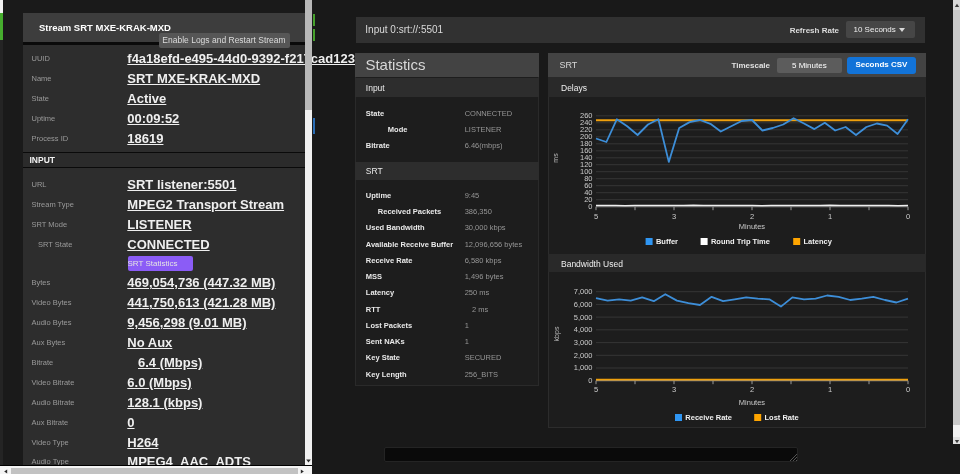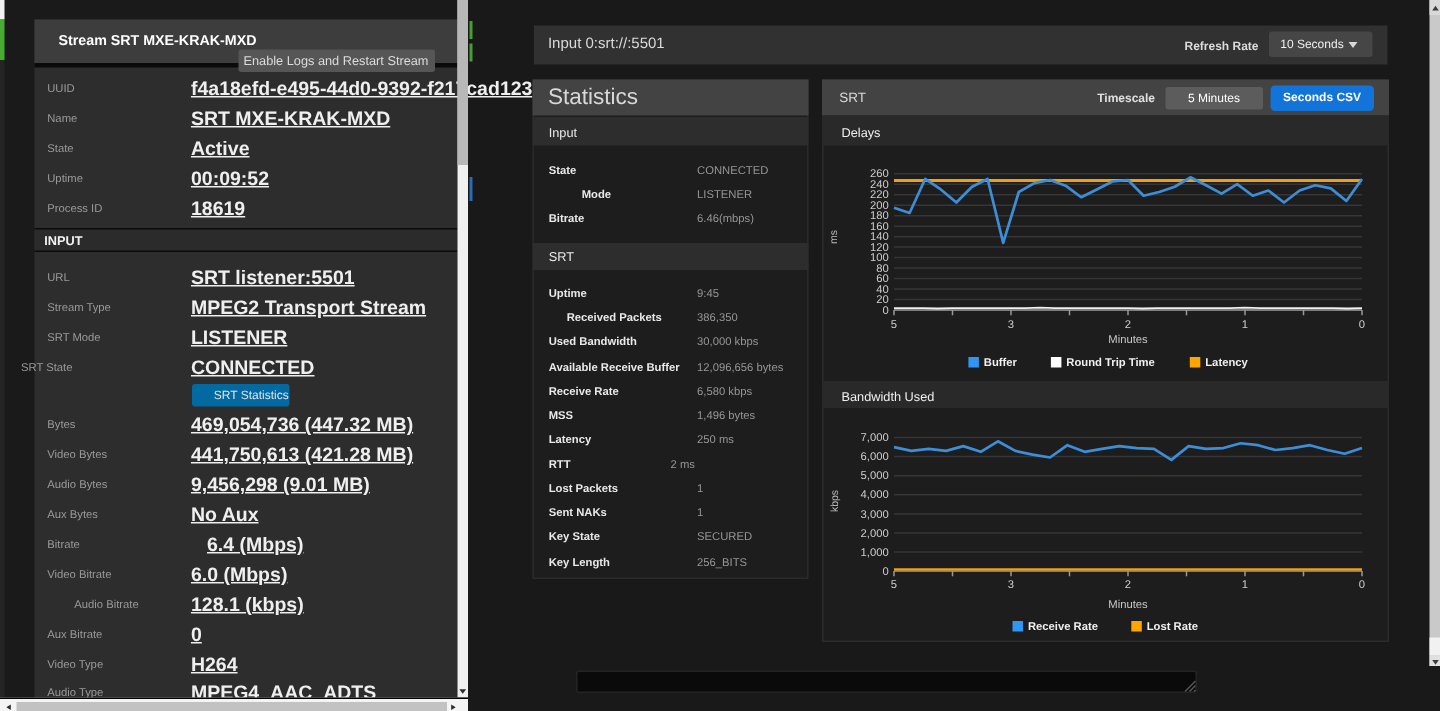--- a/index.html
+++ b/index.html
@@ -32,43 +32,43 @@
 <div class="abs lbl" style="left:31.5px;top:133.5px;line-height:9px;">Process ID</div>
 <div class="abs val" style="left:127.3px;top:133.5px;line-height:9px;">18619</div>
 <div class="abs" style="left:23px;top:151.5px;width:282px;height:16px;background:#2b2b2b;border-top:1.5px solid #0a0a0a;border-bottom:1.5px solid #0a0a0a;"></div>
 <div class="abs" style="left:29.5px;top:155px;color:#f2f2f2;font-size:8.5px;font-weight:bold;line-height:10px;">INPUT</div>
 <div class="abs lbl" style="left:31.5px;top:179.5px;line-height:9px;">URL</div>
 <div class="abs val" style="left:127.3px;top:179.5px;line-height:9px;">SRT listener:5501</div>
 <div class="abs lbl" style="left:31.5px;top:199.7px;line-height:9px;">Stream Type</div>
 <div class="abs val" style="left:127.3px;top:199.7px;line-height:9px;">MPEG2 Transport Stream</div>
 <div class="abs lbl" style="left:31.5px;top:219.7px;line-height:9px;">SRT Mode</div>
 <div class="abs val" style="left:127.3px;top:219.7px;line-height:9px;">LISTENER</div>
-<div class="abs lbl" style="left:14px;top:239.5px;line-height:9px;">SRT State</div>
+<div class="abs lbl" style="left:38px;top:239.5px;line-height:9px;">SRT State</div>
 <div class="abs val" style="left:127.3px;top:239.5px;line-height:9px;">CONNECTED</div>
 <div class="abs lbl" style="left:31.5px;top:278.3px;line-height:9px;">Bytes</div>
 <div class="abs val" style="left:127.3px;top:278.3px;line-height:9px;">469,054,736 (447.32 MB)</div>
 <div class="abs lbl" style="left:31.5px;top:298.3px;line-height:9px;">Video Bytes</div>
 <div class="abs val" style="left:127.3px;top:298.3px;line-height:9px;">441,750,613 (421.28 MB)</div>
 <div class="abs lbl" style="left:31.5px;top:318.1px;line-height:9px;">Audio Bytes</div>
 <div class="abs val" style="left:127.3px;top:318.1px;line-height:9px;">9,456,298 (9.01 MB)</div>
 <div class="abs lbl" style="left:31.5px;top:338.1px;line-height:9px;">Aux Bytes</div>
 <div class="abs val" style="left:127.3px;top:338.1px;line-height:9px;">No Aux</div>
 <div class="abs lbl" style="left:31.5px;top:357.9px;line-height:9px;">Bitrate</div>
 <div class="abs val" style="left:138px;top:357.9px;line-height:9px;">6.4 (Mbps)</div>
 <div class="abs lbl" style="left:31.5px;top:377.7px;line-height:9px;">Video Bitrate</div>
 <div class="abs val" style="left:127.3px;top:377.7px;line-height:9px;">6.0 (Mbps)</div>
-<div class="abs lbl" style="left:31.5px;top:397.7px;line-height:9px;margin-left:18px;">Audio Bitrate</div>
+<div class="abs lbl" style="left:31.5px;top:397.7px;line-height:9px;">Audio Bitrate</div>
 <div class="abs val" style="left:127.3px;top:397.7px;line-height:9px;">128.1 (kbps)</div>
 <div class="abs lbl" style="left:31.5px;top:417.7px;line-height:9px;">Aux Bitrate</div>
 <div class="abs val" style="left:127.3px;top:417.7px;line-height:9px;">0</div>
 <div class="abs lbl" style="left:31.5px;top:437.5px;line-height:9px;">Video Type</div>
 <div class="abs val" style="left:127.3px;top:437.5px;line-height:9px;">H264</div>
 <div class="abs lbl" style="left:31.5px;top:457.3px;line-height:9px;">Audio Type</div>
 <div class="abs val" style="left:127.3px;top:457.3px;line-height:9px;">MPEG4_AAC_ADTS</div>
-<div class="abs" style="left:127.5px;top:256.3px;width:65px;height:15px;background:#0369a1;border-radius:2px;color:#e4e4e4;font-size:8px;text-align:right;line-height:15px;">SRT Statistics</div>
+<div class="abs" style="left:127.5px;top:256.3px;width:65px;height:15px;background:#8b5cf6;border-radius:2px;color:#e4e4e4;font-size:8px;text-align:left;line-height:15px;">SRT Statistics</div>
 <div class="abs" style="left:305px;top:0;width:7px;height:465px;background:#f0f0f0;"></div>
 <div class="abs" style="left:305px;top:0;width:7px;height:110px;background:#b8b8b8;"></div>
 <svg class="abs" style="left:305px;top:458px;" width="7" height="6" viewBox="0 0 7 6">
     <path d="M1.2 1.5 L5.8 1.5 L3.5 4.5 Z" fill="#2b2b2b"></path>
   </svg>
 <div class="abs" style="left:0;top:465px;width:312px;height:9px;background:#f4f4f4;border-top:1px solid #000;"></div>
 <div class="abs" style="left:11px;top:468px;width:287px;height:6px;background:#c2c2c2;"></div>
 <svg class="abs" style="left:3px;top:468.5px;" width="6" height="5" viewBox="0 0 6 5">
     <path d="M4.2 0.6 L4.2 4.4 L1.2 2.5 Z" fill="#2b2b2b"></path>
   </svg>
@@ -106,21 +106,21 @@
 <div class="abs sval" style="left:464.7px;top:223.2px;line-height:9px;">30,000 kbps</div>
 <div class="abs slbl" style="left:365.8px;top:239.5px;line-height:9px;">Available Receive Buffer</div>
 <div class="abs sval" style="left:464.7px;top:239.5px;line-height:9px;">12,096,656 bytes</div>
 <div class="abs slbl" style="left:365.8px;top:255.8px;line-height:9px;">Receive Rate</div>
 <div class="abs sval" style="left:464.7px;top:255.8px;line-height:9px;">6,580 kbps</div>
 <div class="abs slbl" style="left:365.8px;top:272.1px;line-height:9px;">MSS</div>
 <div class="abs sval" style="left:464.7px;top:272.1px;line-height:9px;">1,496 bytes</div>
 <div class="abs slbl" style="left:365.8px;top:288.3px;line-height:9px;">Latency</div>
 <div class="abs sval" style="left:464.7px;top:288.3px;line-height:9px;">250 ms</div>
 <div class="abs slbl" style="left:365.8px;top:304.6px;line-height:9px;">RTT</div>
-<div class="abs sval" style="left:447px;top:304.6px;line-height:9px;">2 ms</div>
+<div class="abs sval" style="left:472px;top:304.6px;line-height:9px;">2 ms</div>
 <div class="abs slbl" style="left:365.8px;top:320.9px;line-height:9px;">Lost Packets</div>
 <div class="abs sval" style="left:464.7px;top:320.9px;line-height:9px;">1</div>
 <div class="abs slbl" style="left:365.8px;top:337.1px;line-height:9px;">Sent NAKs</div>
 <div class="abs sval" style="left:464.7px;top:337.1px;line-height:9px;">1</div>
 <div class="abs slbl" style="left:365.8px;top:353.4px;line-height:9px;">Key State</div>
 <div class="abs sval" style="left:464.7px;top:353.4px;line-height:9px;">SECURED</div>
 <div class="abs slbl" style="left:365.8px;top:369.7px;line-height:9px;">Key Length</div>
 <div class="abs sval" style="left:464.7px;top:369.7px;line-height:9px;">256_BITS</div>
 <div class="abs" style="left:548px;top:53.3px;width:378px;height:374.7px;background:#1d1d1d;border:1px solid #2c2c2c;"></div>
 <div class="abs" style="left:548px;top:53.3px;width:378px;height:23.4px;background:#434343;"></div>

